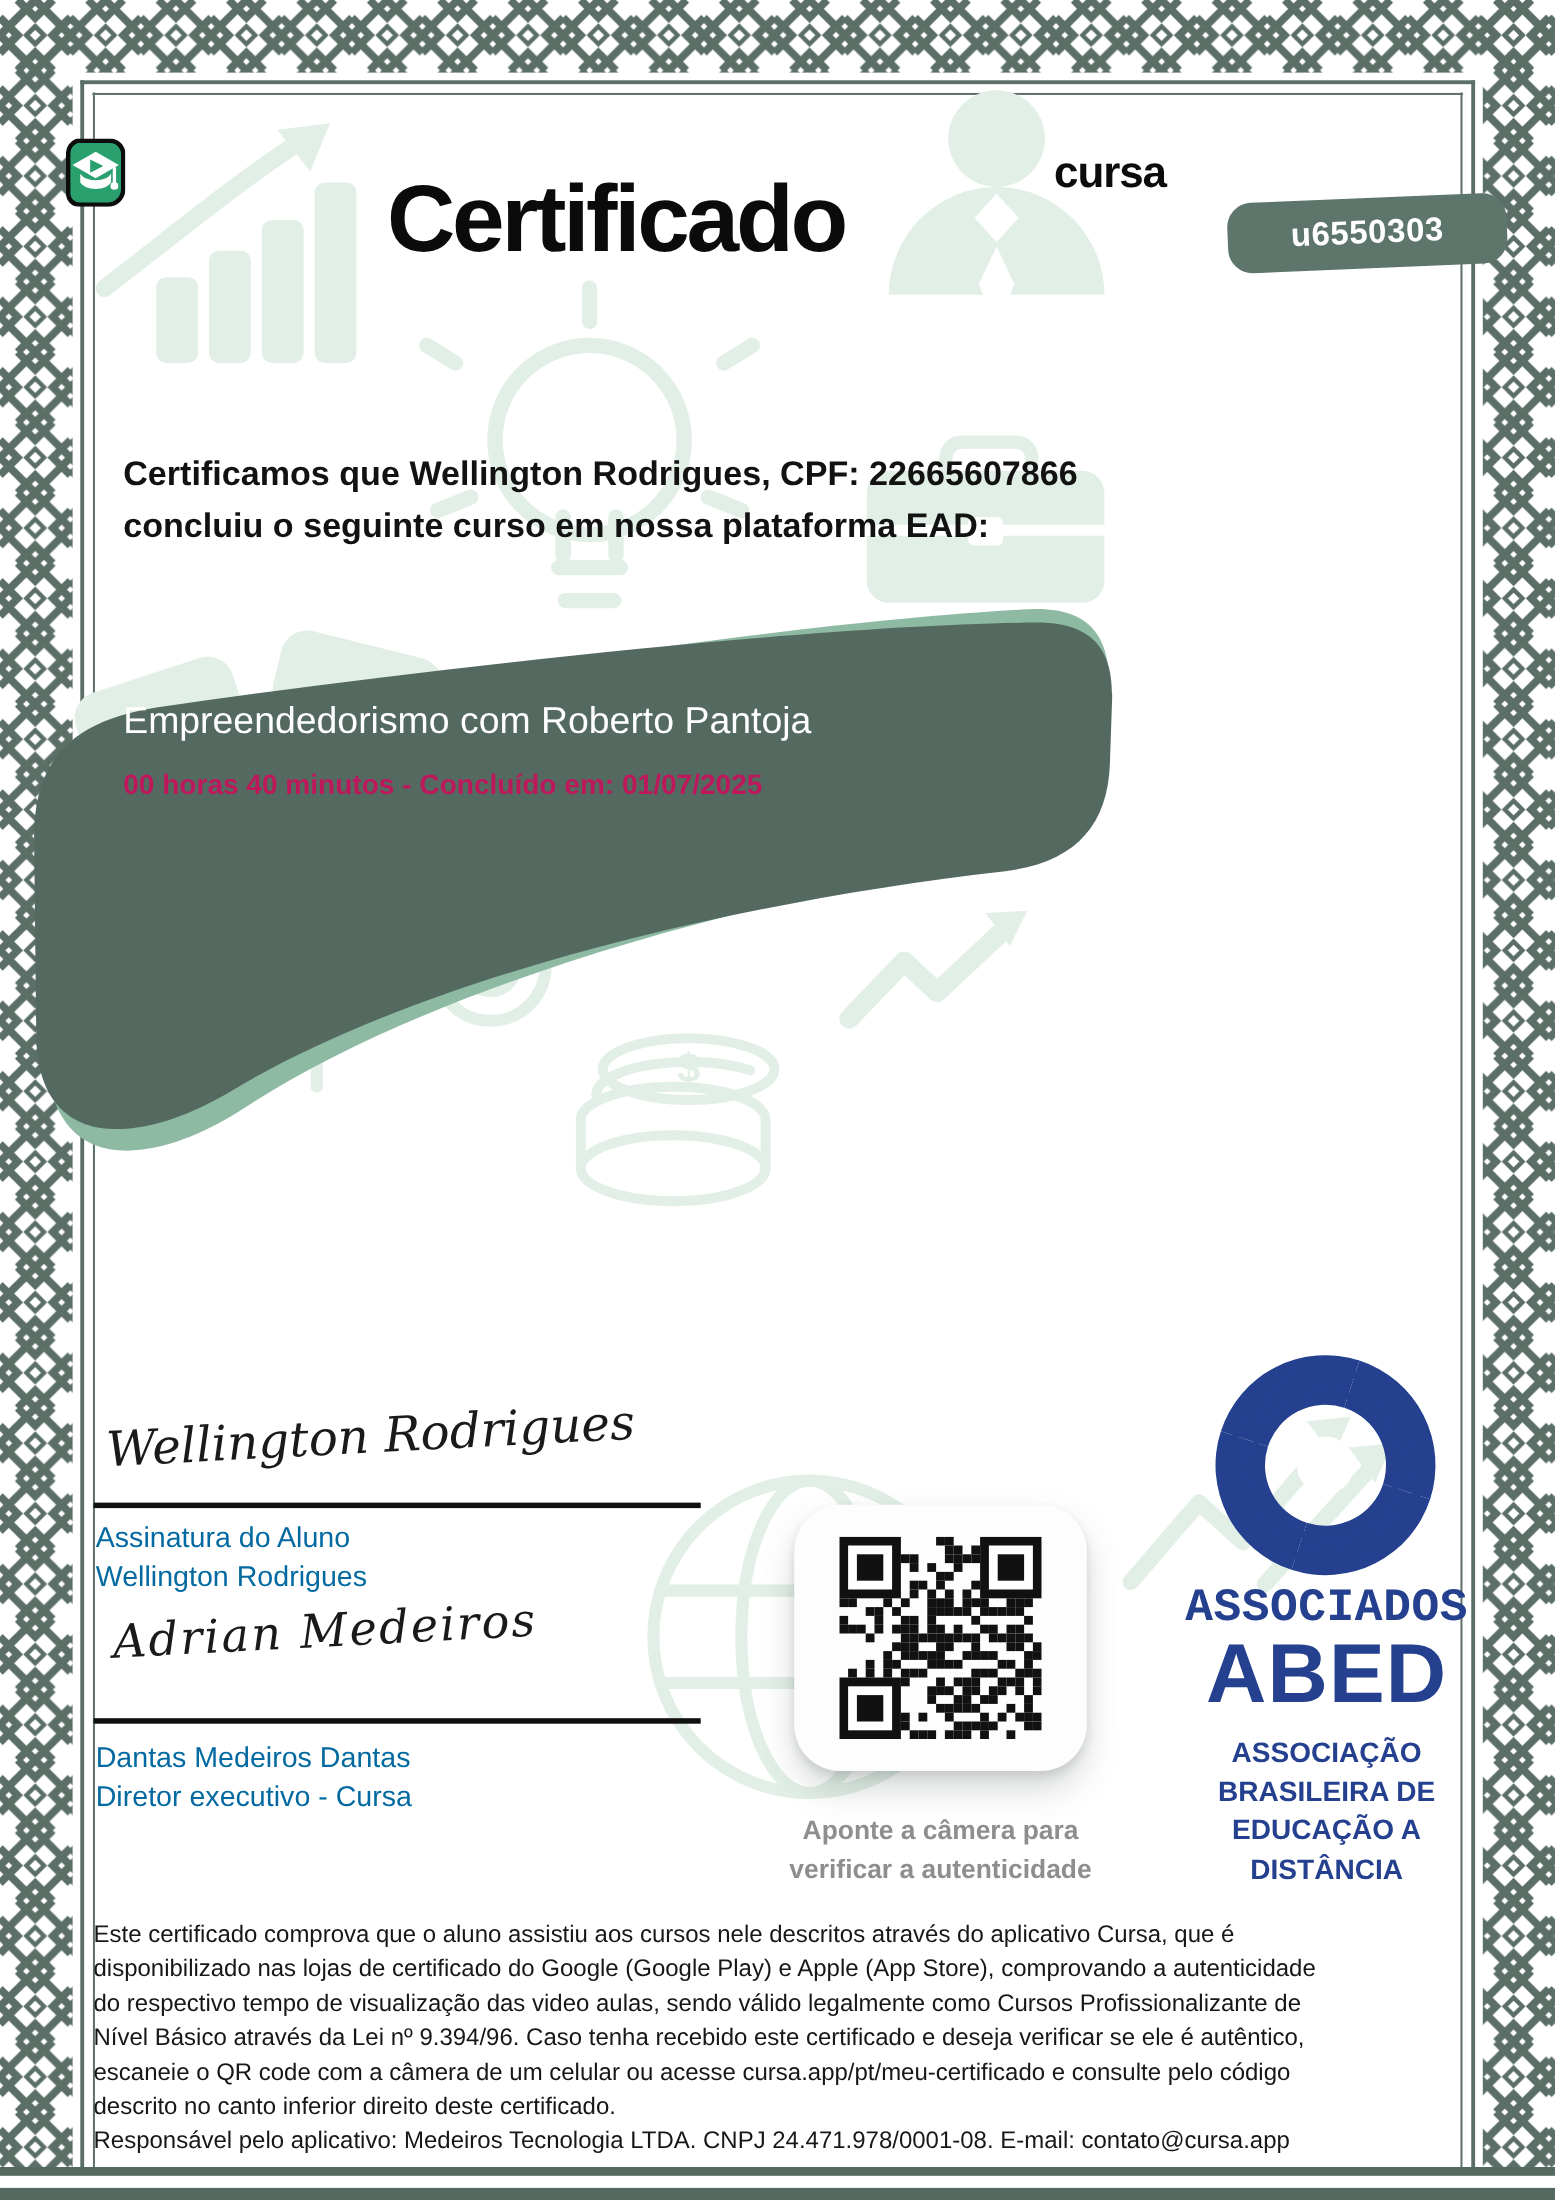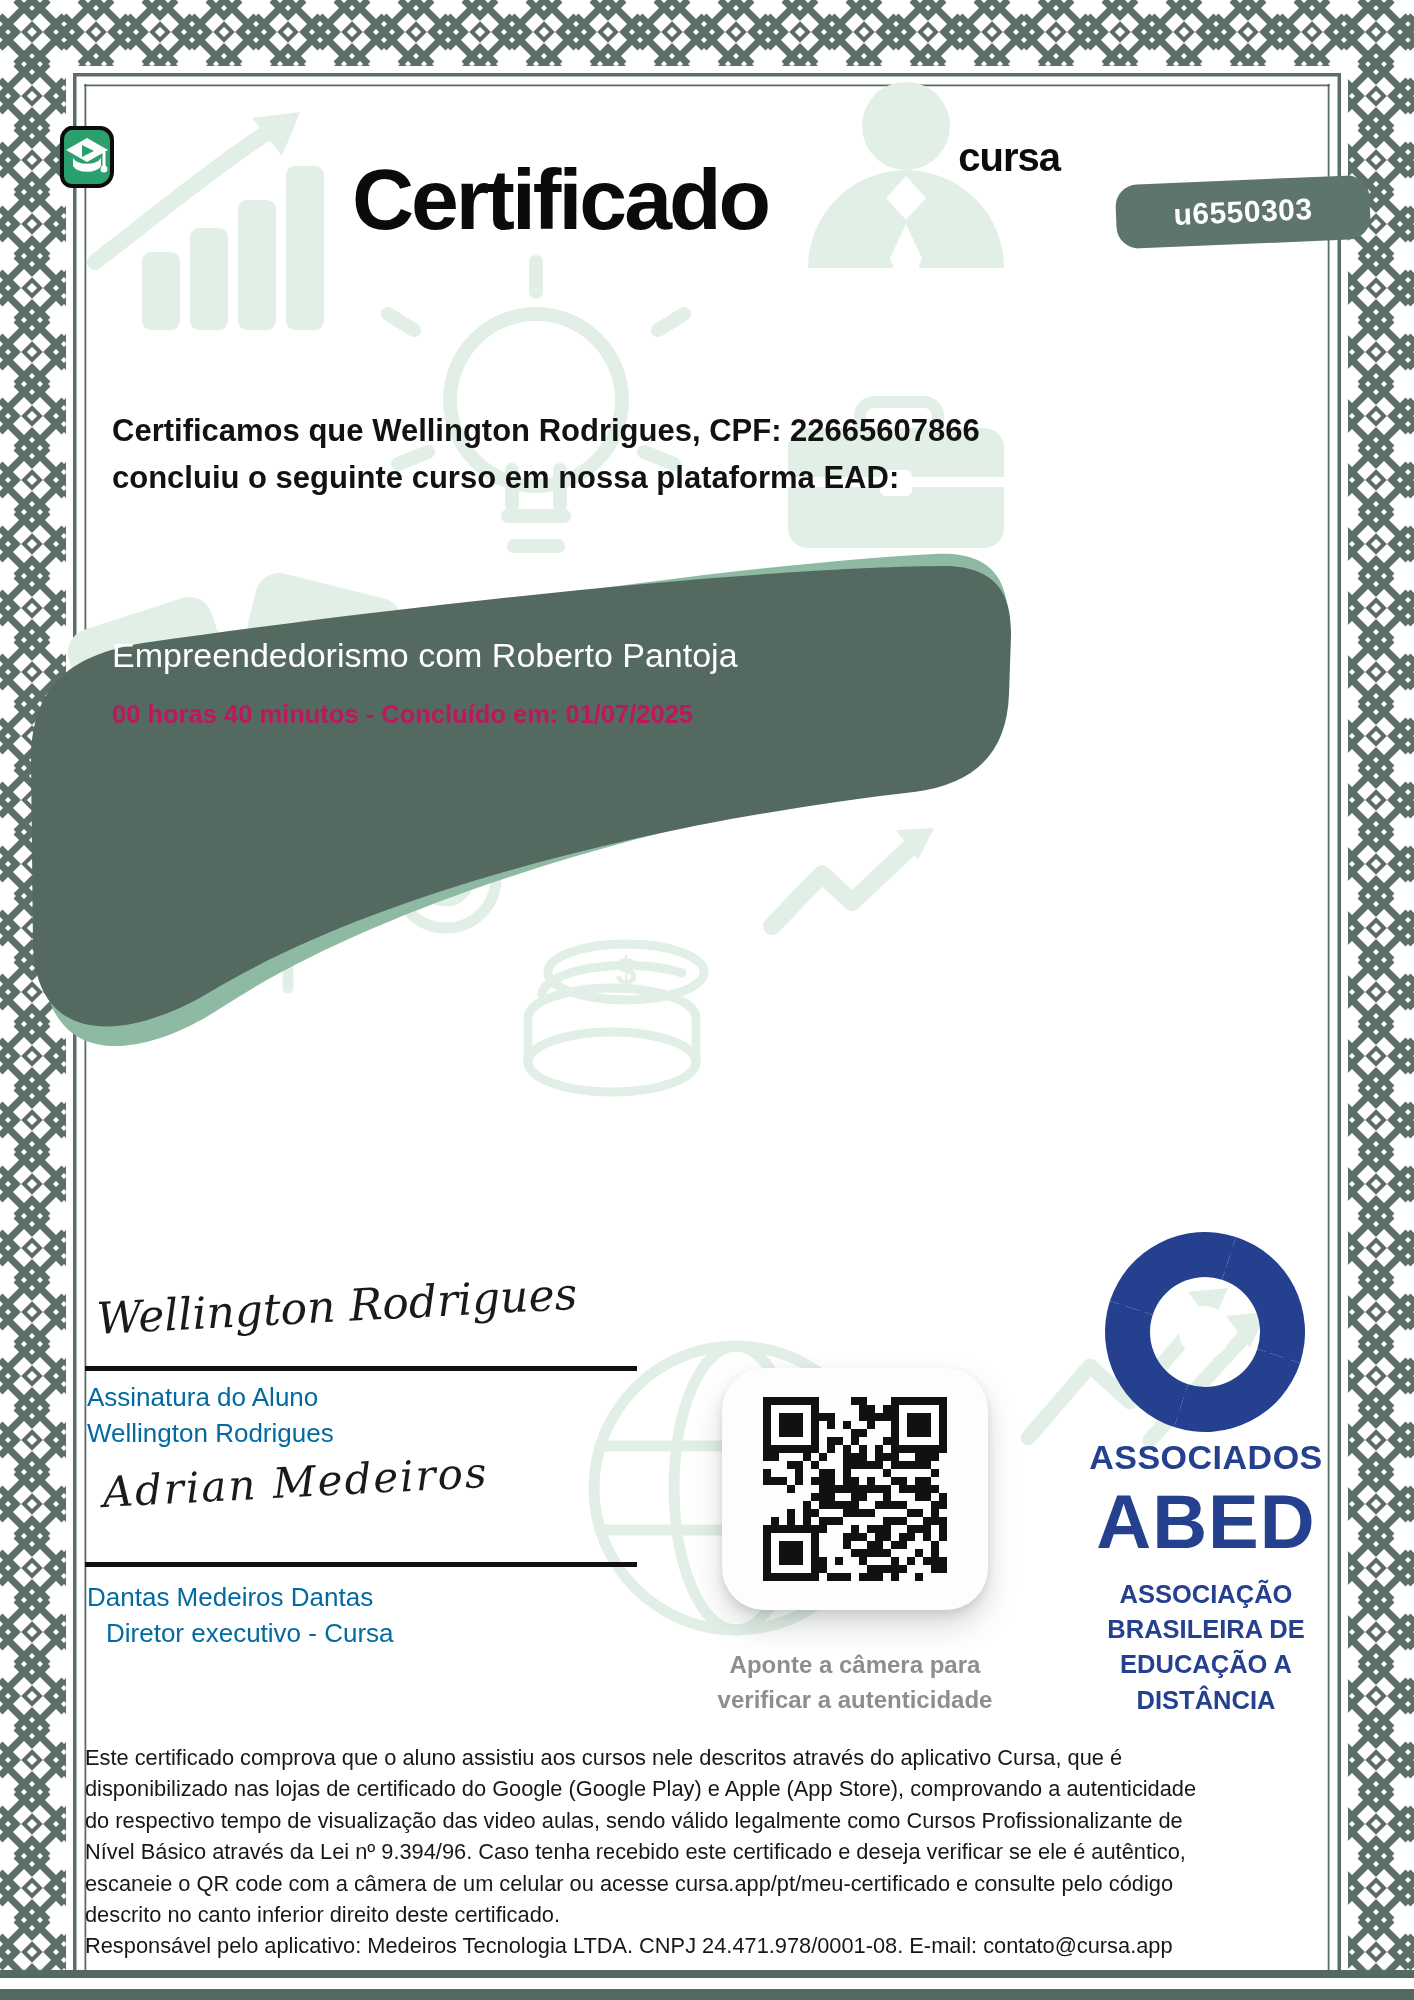--- a/index.html
+++ b/index.html
@@ -46,21 +46,21 @@
   .sig-label{font-size:26px;color:#0369a1;z-index:4;}
 
   
   .qr-card{left:722px;top:1368px;width:266px;height:242px;background:#fdfdfd;border-radius:42px;
     box-shadow:0 16px 30px rgba(70,80,76,.22), 0 4px 8px rgba(70,80,76,.14);
     display:flex;align-items:center;justify-content:center;z-index:5;}
   .qr-caption{left:640px;top:1648px;width:430px;text-align:center;font-size:24px;font-weight:700;color:var(--caption);line-height:1.45;z-index:5;}
 
   
   .abed{z-index:5;text-align:center;color:var(--navy);}
-  .abed-associados{left:1040px;top:1438px;width:332px;font-size:34px;font-weight:800;letter-spacing:.5px;}
+  .abed-associados{left:1040px;top:1438px;width:332px;font-size:42px;font-weight:800;letter-spacing:.5px;font-family:Liberation Mono, monospace;}
   .abed-acronym{left:1040px;top:1478px;width:332px;font-size:76px;font-weight:900;letter-spacing:1px;}
   .abed-full{left:1040px;top:1577px;width:332px;font-size:25.5px;font-weight:800;line-height:1.38;}
 
   .footer{left:85px;top:1742px;width:1252px;font-size:21.8px;line-height:1.44;color:#171717;z-index:4;}
 </style>
 </head>
 <body>
 
 <div class="page">
 
@@ -213,21 +213,21 @@
   <div class="abs course-details">00 horas 40 minutos - Concluído em: 01/07/2025</div>
 
   <div class="abs sig-script sig1-script">Wellington Rodrigues</div>
   <div class="abs sig-line" style="left:85px;top:1366px;width:552px;"></div>
   <div class="abs sig-label" style="left:87px;top:1382px;">Assinatura do Aluno</div>
   <div class="abs sig-label" style="left:87px;top:1418px;">Wellington Rodrigues</div>
 
   <div class="abs sig-script sig2-script">Adrian Medeiros</div>
   <div class="abs sig-line" style="left:85px;top:1562px;width:552px;"></div>
   <div class="abs sig-label" style="left:87px;top:1582px;">Dantas Medeiros Dantas</div>
-  <div class="abs sig-label" style="left:87px;top:1618px;padding-left:19px;">Diretor executivo - Cursa</div>
+  <div class="abs sig-label" style="left:87px;top:1618px;">Diretor executivo - Cursa</div>
 
   <div class="abs qr-card">
     <svg id="qr-svg" width="184" height="184" viewBox="0 0 184 184">
         <rect x="0" y="0" width="56" height="56" fill="#111"></rect>
         <rect x="8" y="8" width="40" height="40" fill="#fff"></rect>
         <rect x="16" y="16" width="24" height="24" fill="#111"></rect>
         <rect x="128" y="0" width="56" height="56" fill="#111"></rect>
         <rect x="136" y="8" width="40" height="40" fill="#fff"></rect>
         <rect x="144" y="16" width="24" height="24" fill="#111"></rect>
         <rect x="0" y="128" width="56" height="56" fill="#111"></rect>

